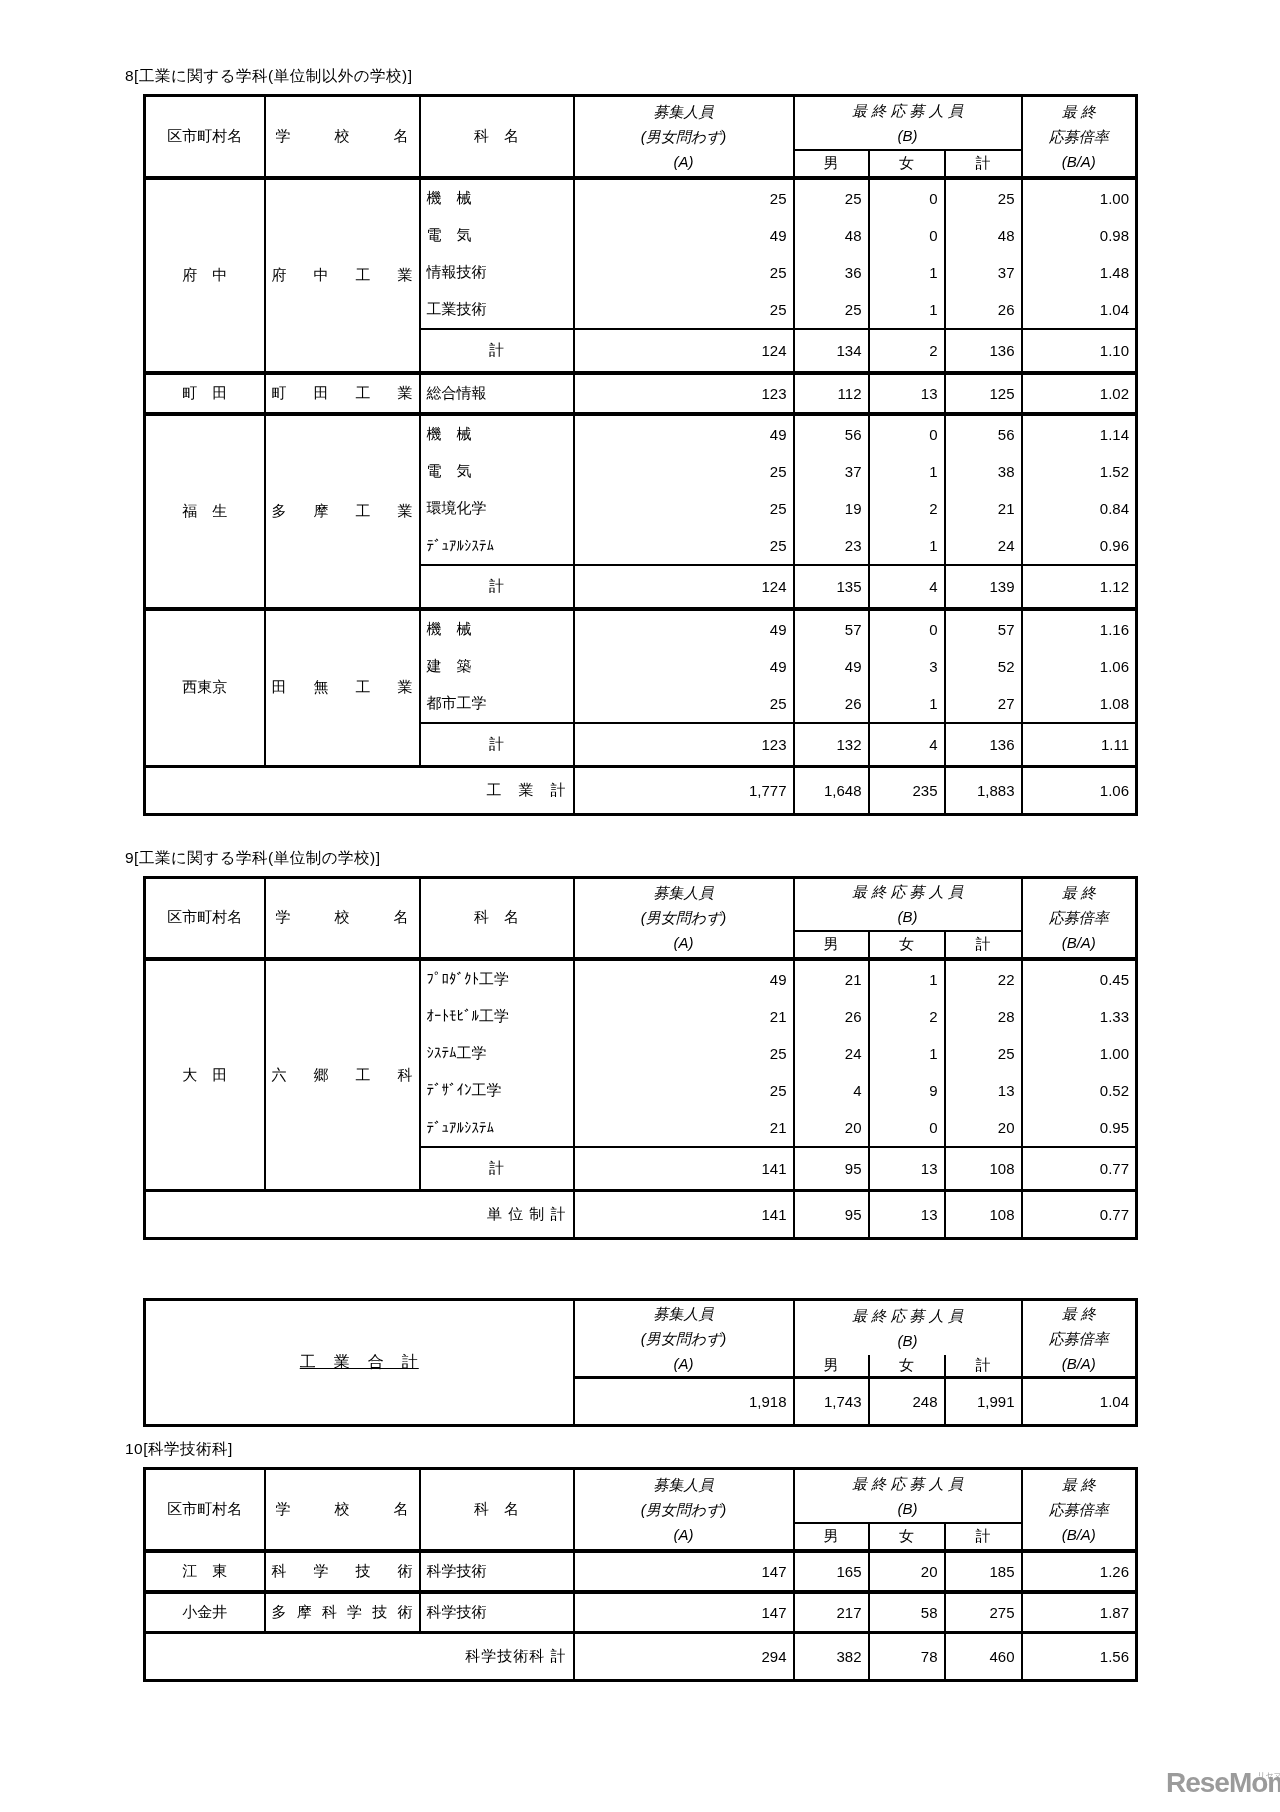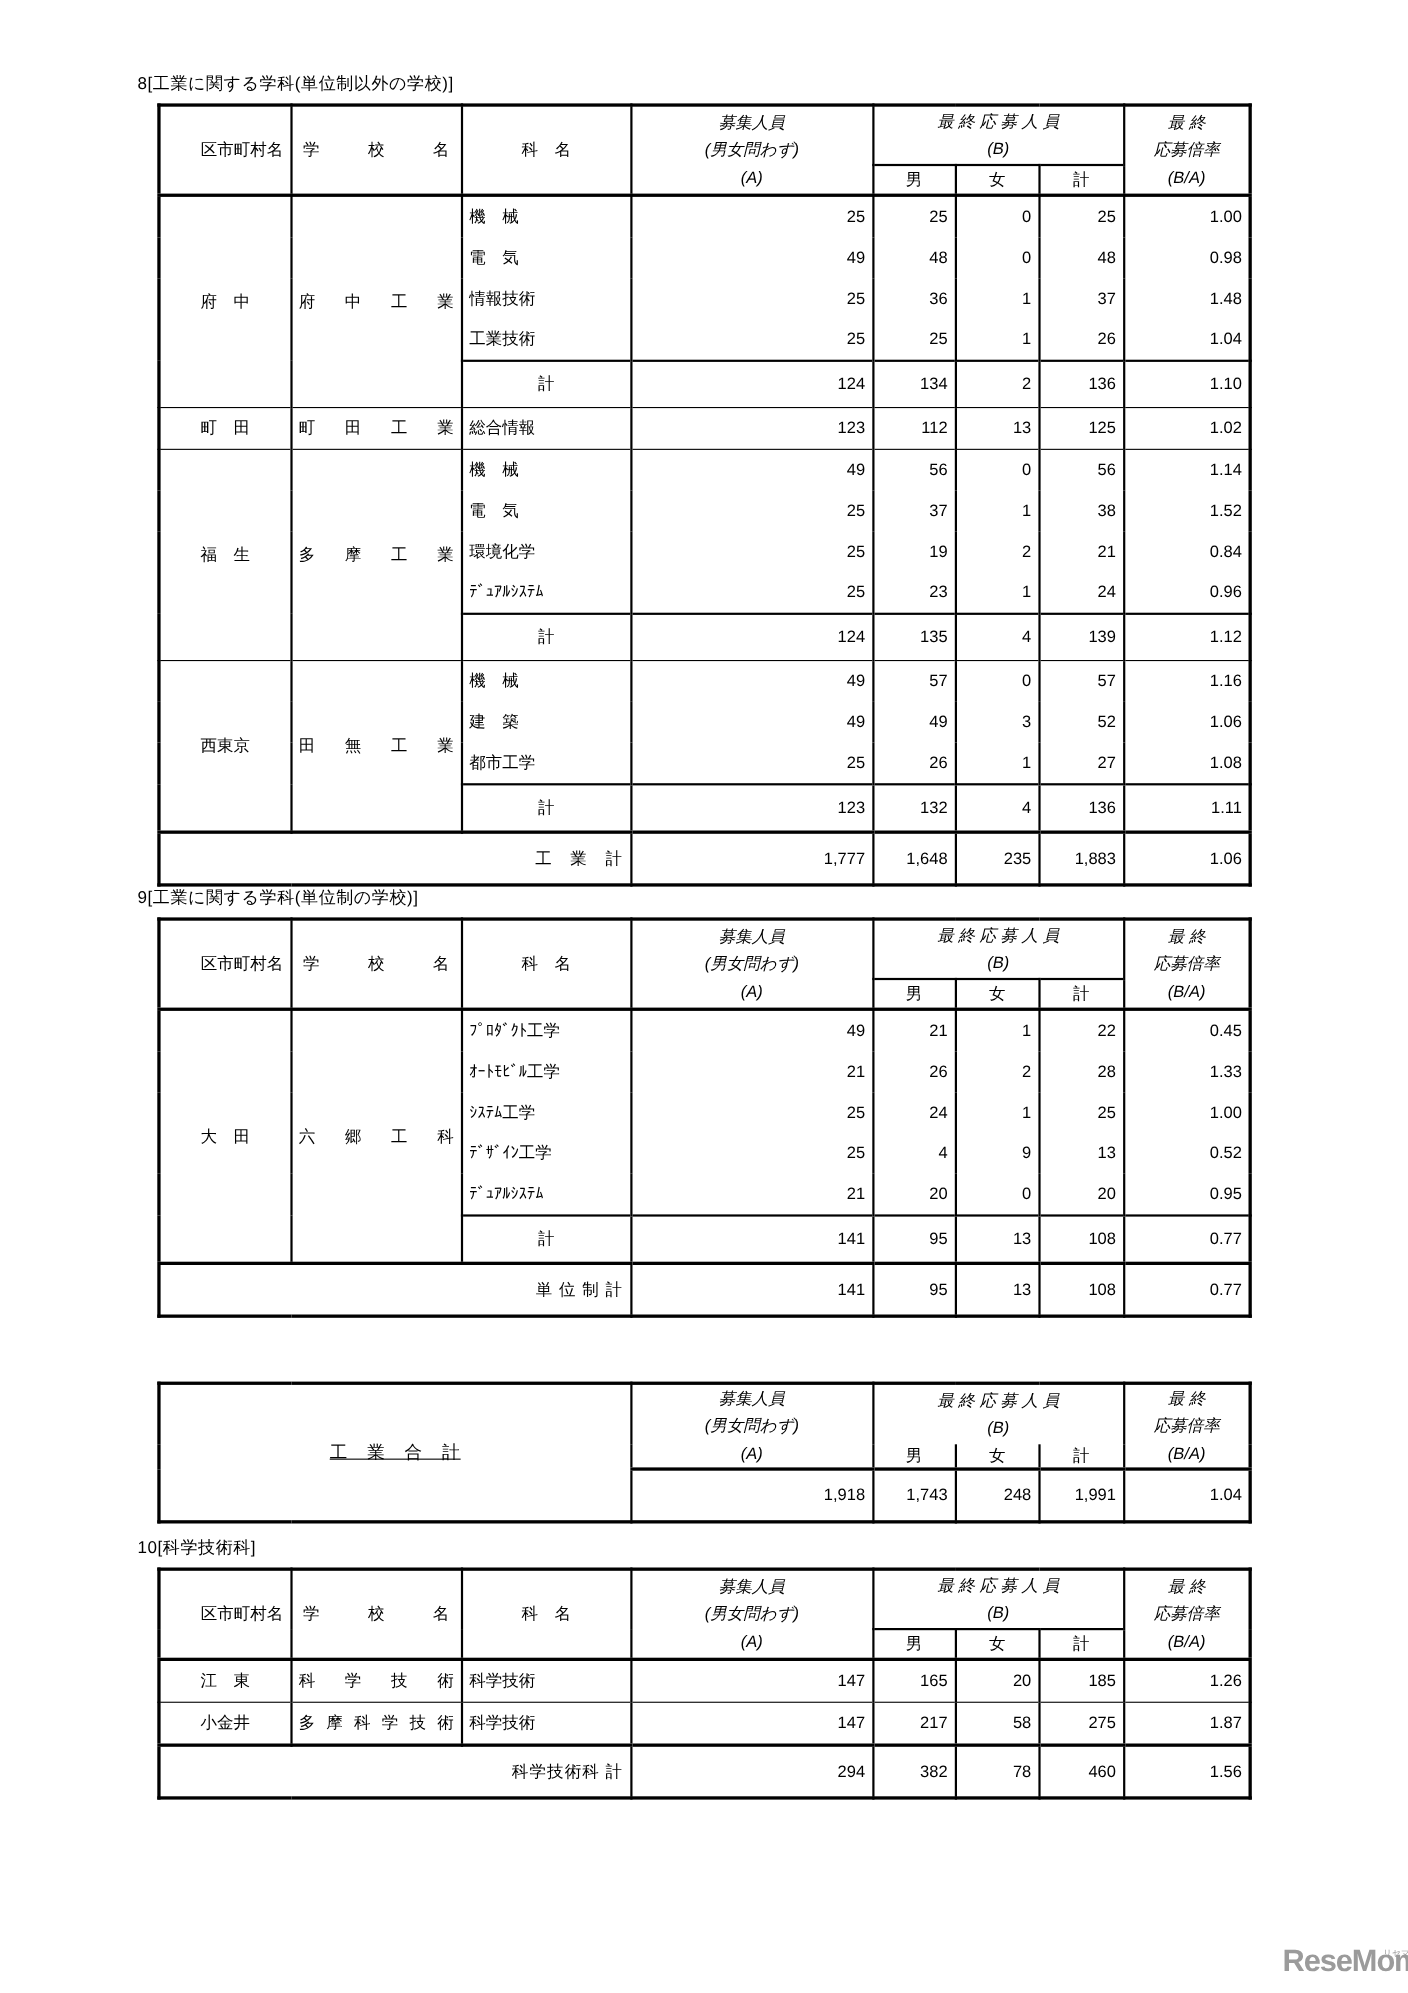--- a/index.html
+++ b/index.html
@@ -11,21 +11,21 @@
     background:#ffffff;
     font-family:"Liberation Sans","DejaVu Sans",sans-serif;
     color:#000;
   }
   .sec-title{
     font-size:15.5px;
     font-weight:normal;
     letter-spacing:0.5px;
     margin:0 0 7px 0;
   }
-  .sec9{}
+  .sec9{margin-top:32px;}
   .sec10{margin-top:12px;}
   table.tbl{
     border-collapse:collapse;
     table-layout:fixed;
     width:992px;
     margin-left:18px;
     border:3px solid #000;
     background:#fff;
   }
   table.tbl.grand{margin-top:58px;}
@@ -36,28 +36,28 @@
     font-size:15px;
     font-weight:normal;
     vertical-align:middle;
     overflow:hidden;
   }
   thead{border-bottom:3px solid #000;}
   thead tr.head-r1{height:54px;}
   thead tr.sub-head{height:28px;}
   thead tr.sub-head th{border-top:2px solid #000;text-align:center;}
   th .hl{line-height:25px;text-align:center;font-style:italic;}
-  th.h-district{text-align:right;}
+  th.h-district{text-align:center;}
   th.h-school{padding:0 10px;}
   th.h-dept{text-align:center;}
   .jspread{text-align:justify;text-align-last:justify;}
   tbody td{height:37px;}
   tr.subtotal-row td{height:41px;}
   tr.total-row td{height:45px;border-top:3px solid #000;}
-  .grp-top{border-top:1px solid #000000;}
+  .grp-top{border-top:4px solid #000000;}
   .sub-top{border-top:2px solid #000;}
   .c-district{text-align:center;}
   .c-school{padding:0 10px;}
   .c-dept{text-align:left;padding-left:6px;}
   .c-num{text-align:right;padding-right:8px;}
   .c-sub{text-align:center;}
   .c-total-label{text-align:right;letter-spacing:1px;}
   td.grand-label{text-align:center;font-size:16px;letter-spacing:1px;text-decoration:underline;}
   tr.grand-values td{border-top:3px solid #000;height:45px;}
   .resemom{

